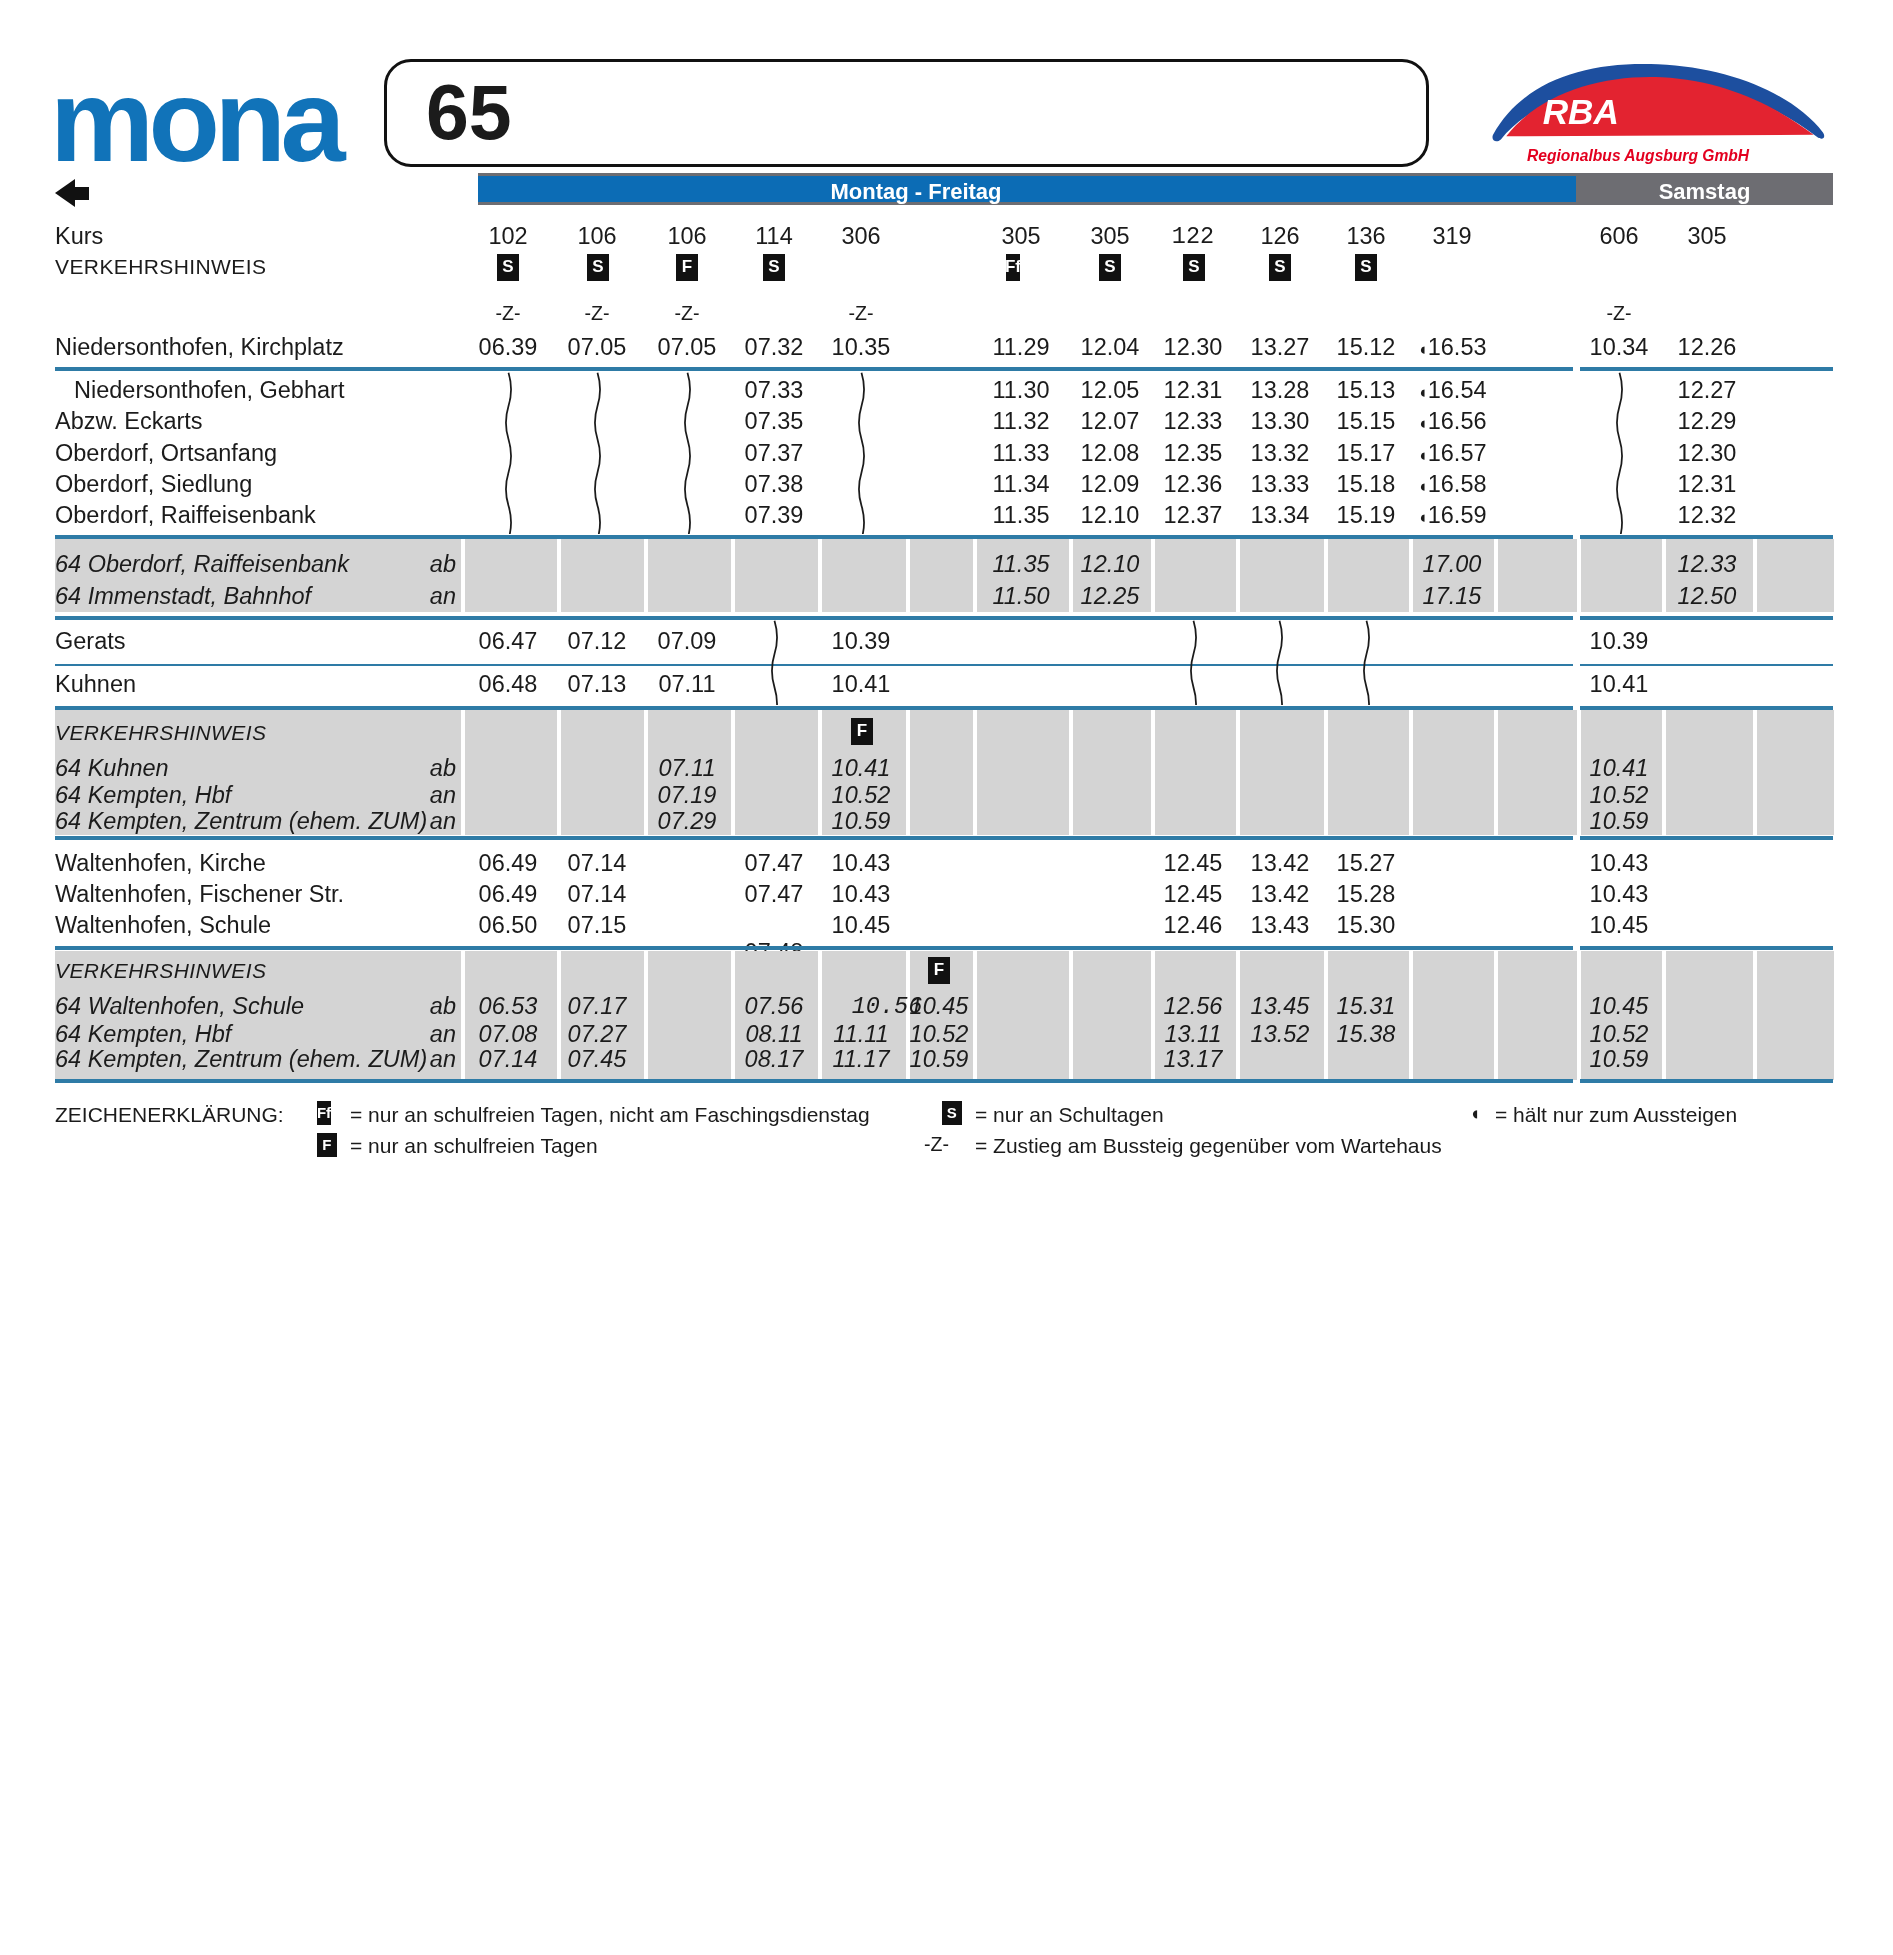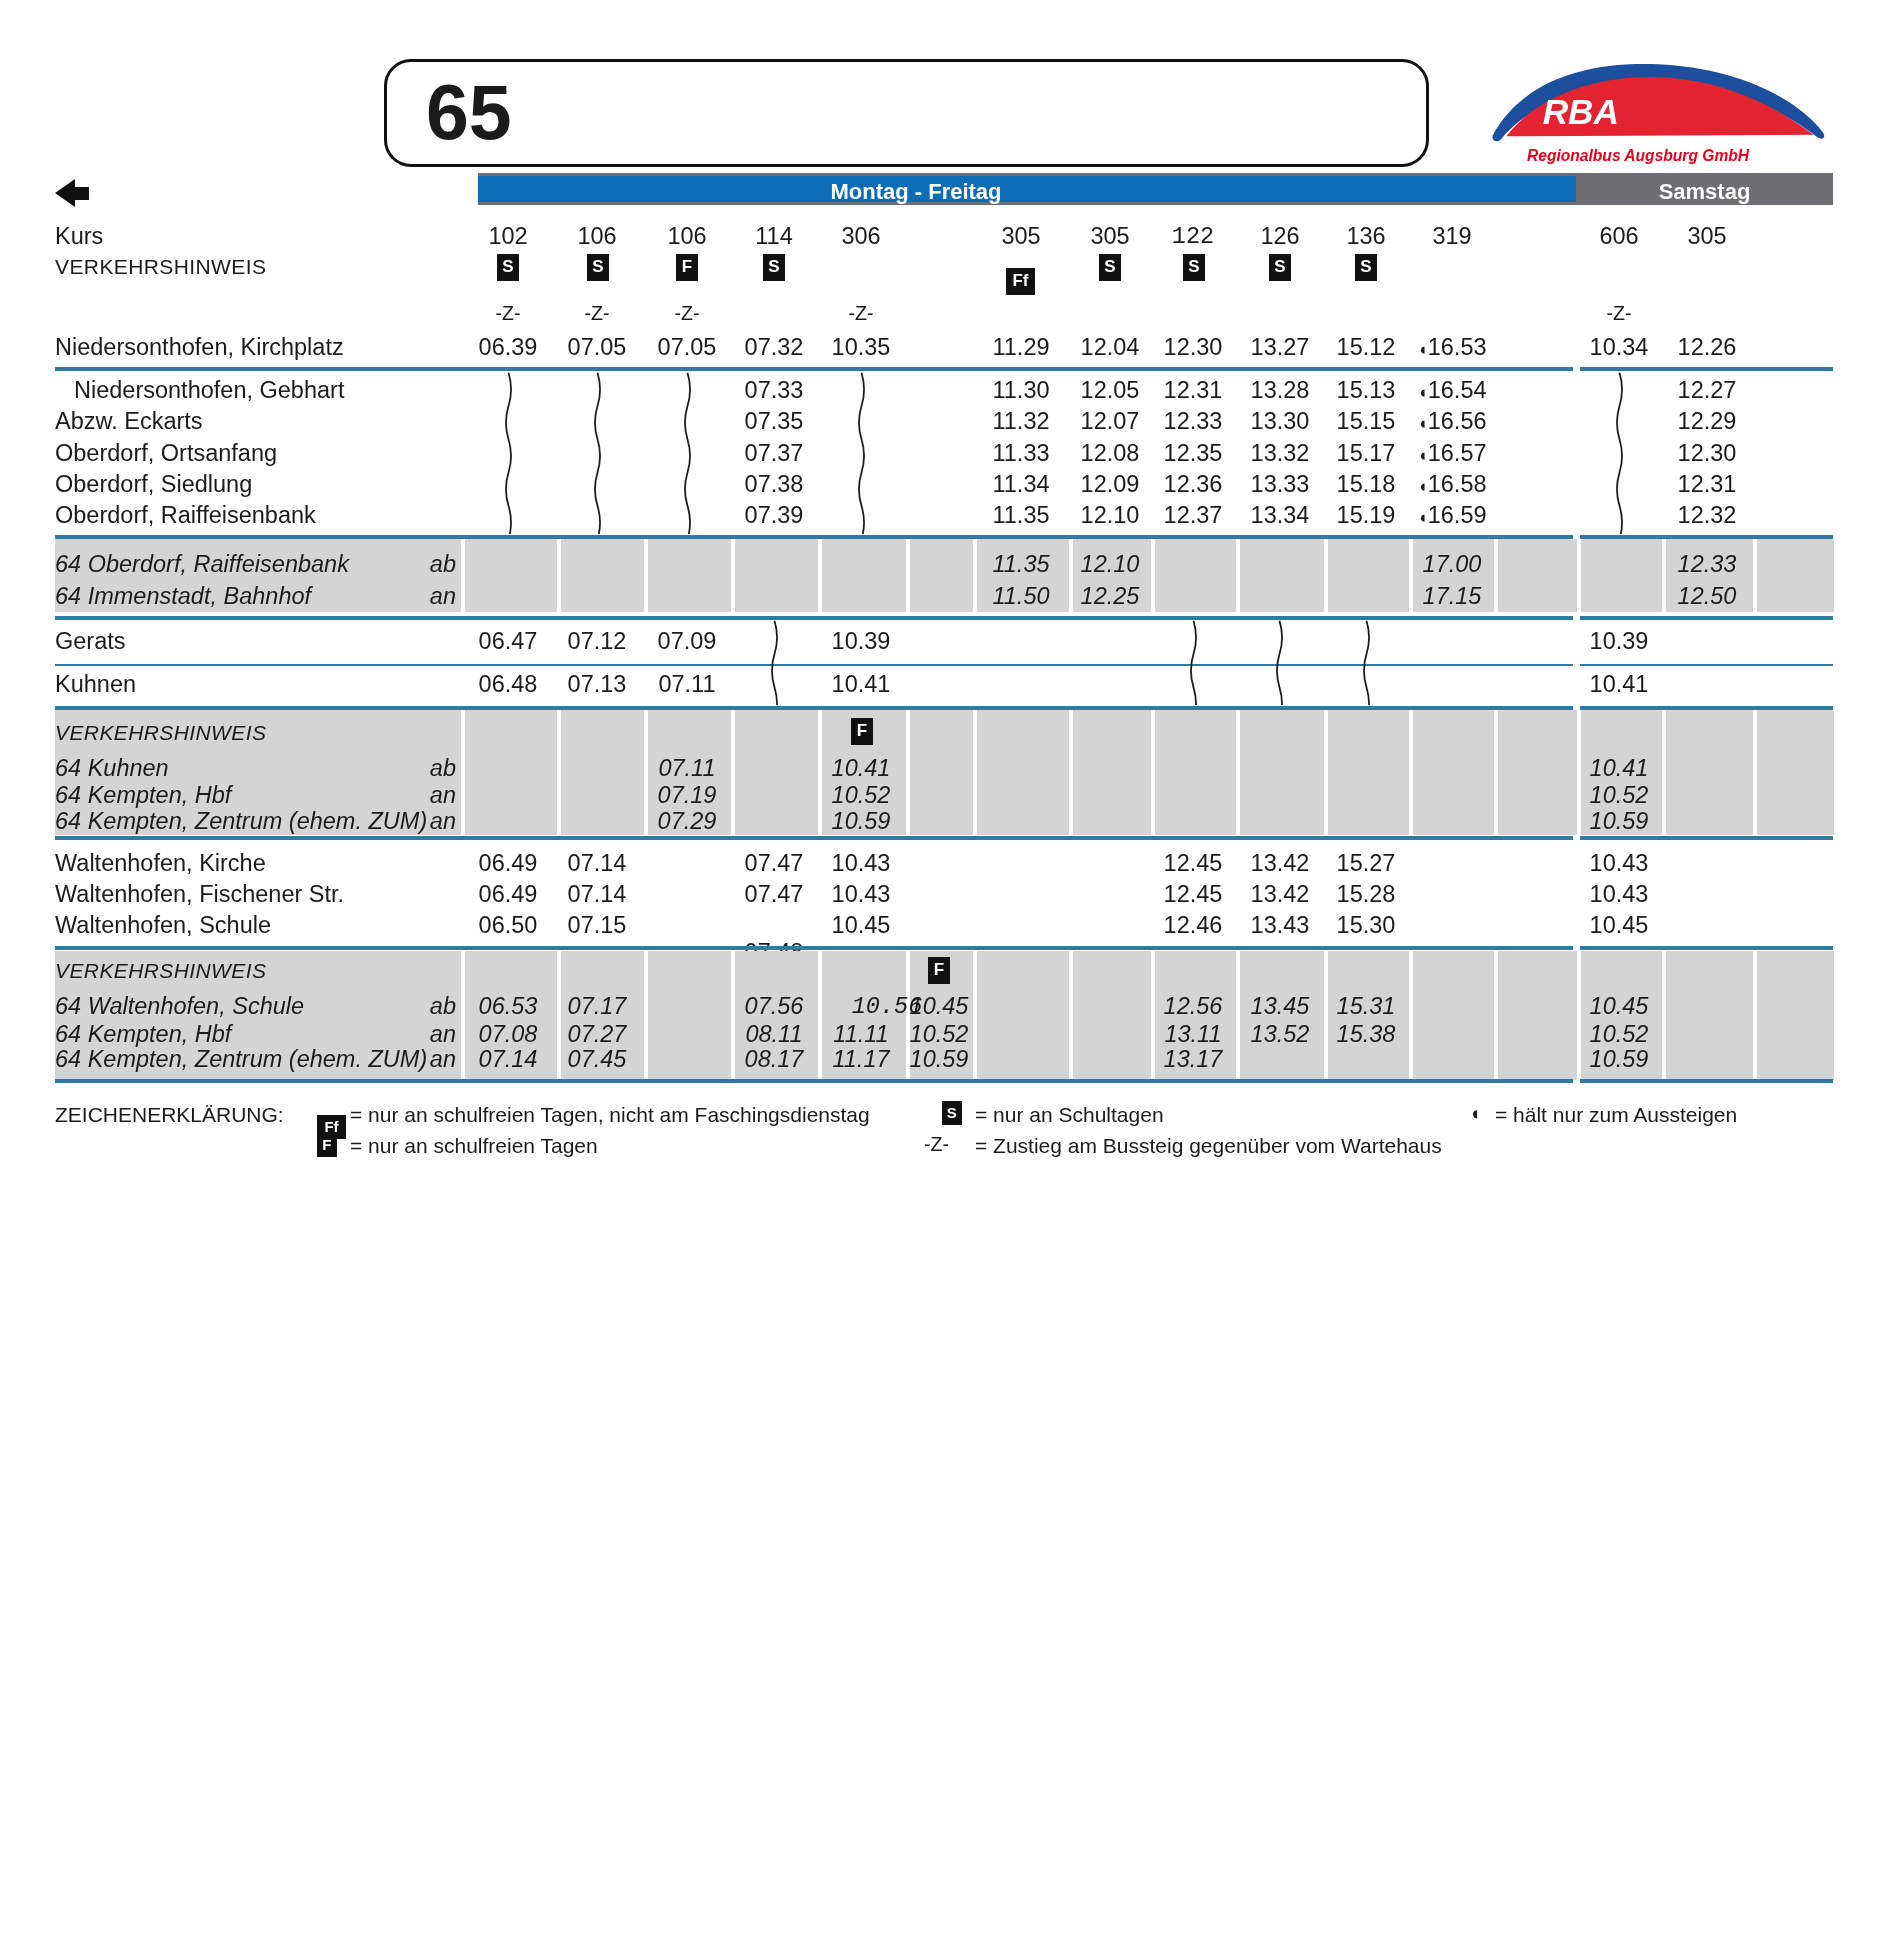--- a/index.html
+++ b/index.html
@@ -22,21 +22,21 @@
   
   .daybar{left:478px;top:173px;width:1355px;height:32px;background:#6d6d72;}
   .daybar-blue{position:absolute;left:0;top:3.1px;width:1098px;height:26px;background:#0c6cb5;}
   .daylabel{position:absolute;top:5.5px;font-size:22px;font-weight:bold;color:#fff;white-space:nowrap;}
   .dl-mf{left:0;width:876px;text-align:center;}
   .dl-sa{left:1098px;width:257px;text-align:center;}
 
   .kurs-number{font-size:23.5px;width:78px;text-align:center;}
   .badge{background:#111;color:#fff;font-weight:bold;display:flex;align-items:center;justify-content:center;
          width:22px;height:26.6px;font-size:17px;}
-  .badge.wide{width:29px;margin-top:14px;}
+  .badge.wide{width:14px;}
   .zmark{font-size:19.6px;width:78px;text-align:center;}
 
   .rule{background:#2e7ba6;height:4.3px;}
   .grayblock{background:#d4d4d4;}
   .sep{position:absolute;top:0;width:3.5px;background:#fff;}
 
   .cell{font-size:23.5px;width:78px;text-align:center;}
   .cell.exit::first-letter{font-size:17px;}
   .stname{font-size:23.5px;}
   .arr{width:65px;text-align:right;font-style:italic;font-size:23.5px;}
@@ -44,20 +44,21 @@
 
   .leg-text{font-size:21px;}
   .leg-badge{width:19.6px;height:23.5px;font-size:15px;}
   .leg-glyph{font-size:19.6px;}
 </style>
 </head>
 <body>
 
 <div class="page">
 
+  <div class="abs mona nw">mona</div>
 
   <div class="abs linebox"></div>
   <div class="abs lineno nw">65</div>
 
   <svg class="abs" style="left:1486px;top:58px;" width="344" height="87" viewBox="0 0 880 222">
     <path d="M18 196 C95 58 255 8 440 16 C625 24 785 92 862 190 C870 202 862 211 849 203 C725 108 580 60 432 58 C275 56 115 112 38 208 C26 219 12 210 18 196 Z" fill="#1d4f9f"></path>
     <path d="M52 200 C140 86 300 42 450 49 C605 57 735 118 838 196 Z" fill="#e32330"></path>
     <text x="145" y="168" font-size="90" font-style="italic" font-weight="bold" fill="#ffffff">RBA</text>
   </svg>
   <div class="abs rba-sub nw">Regionalbus Augsburg GmbH</div>

